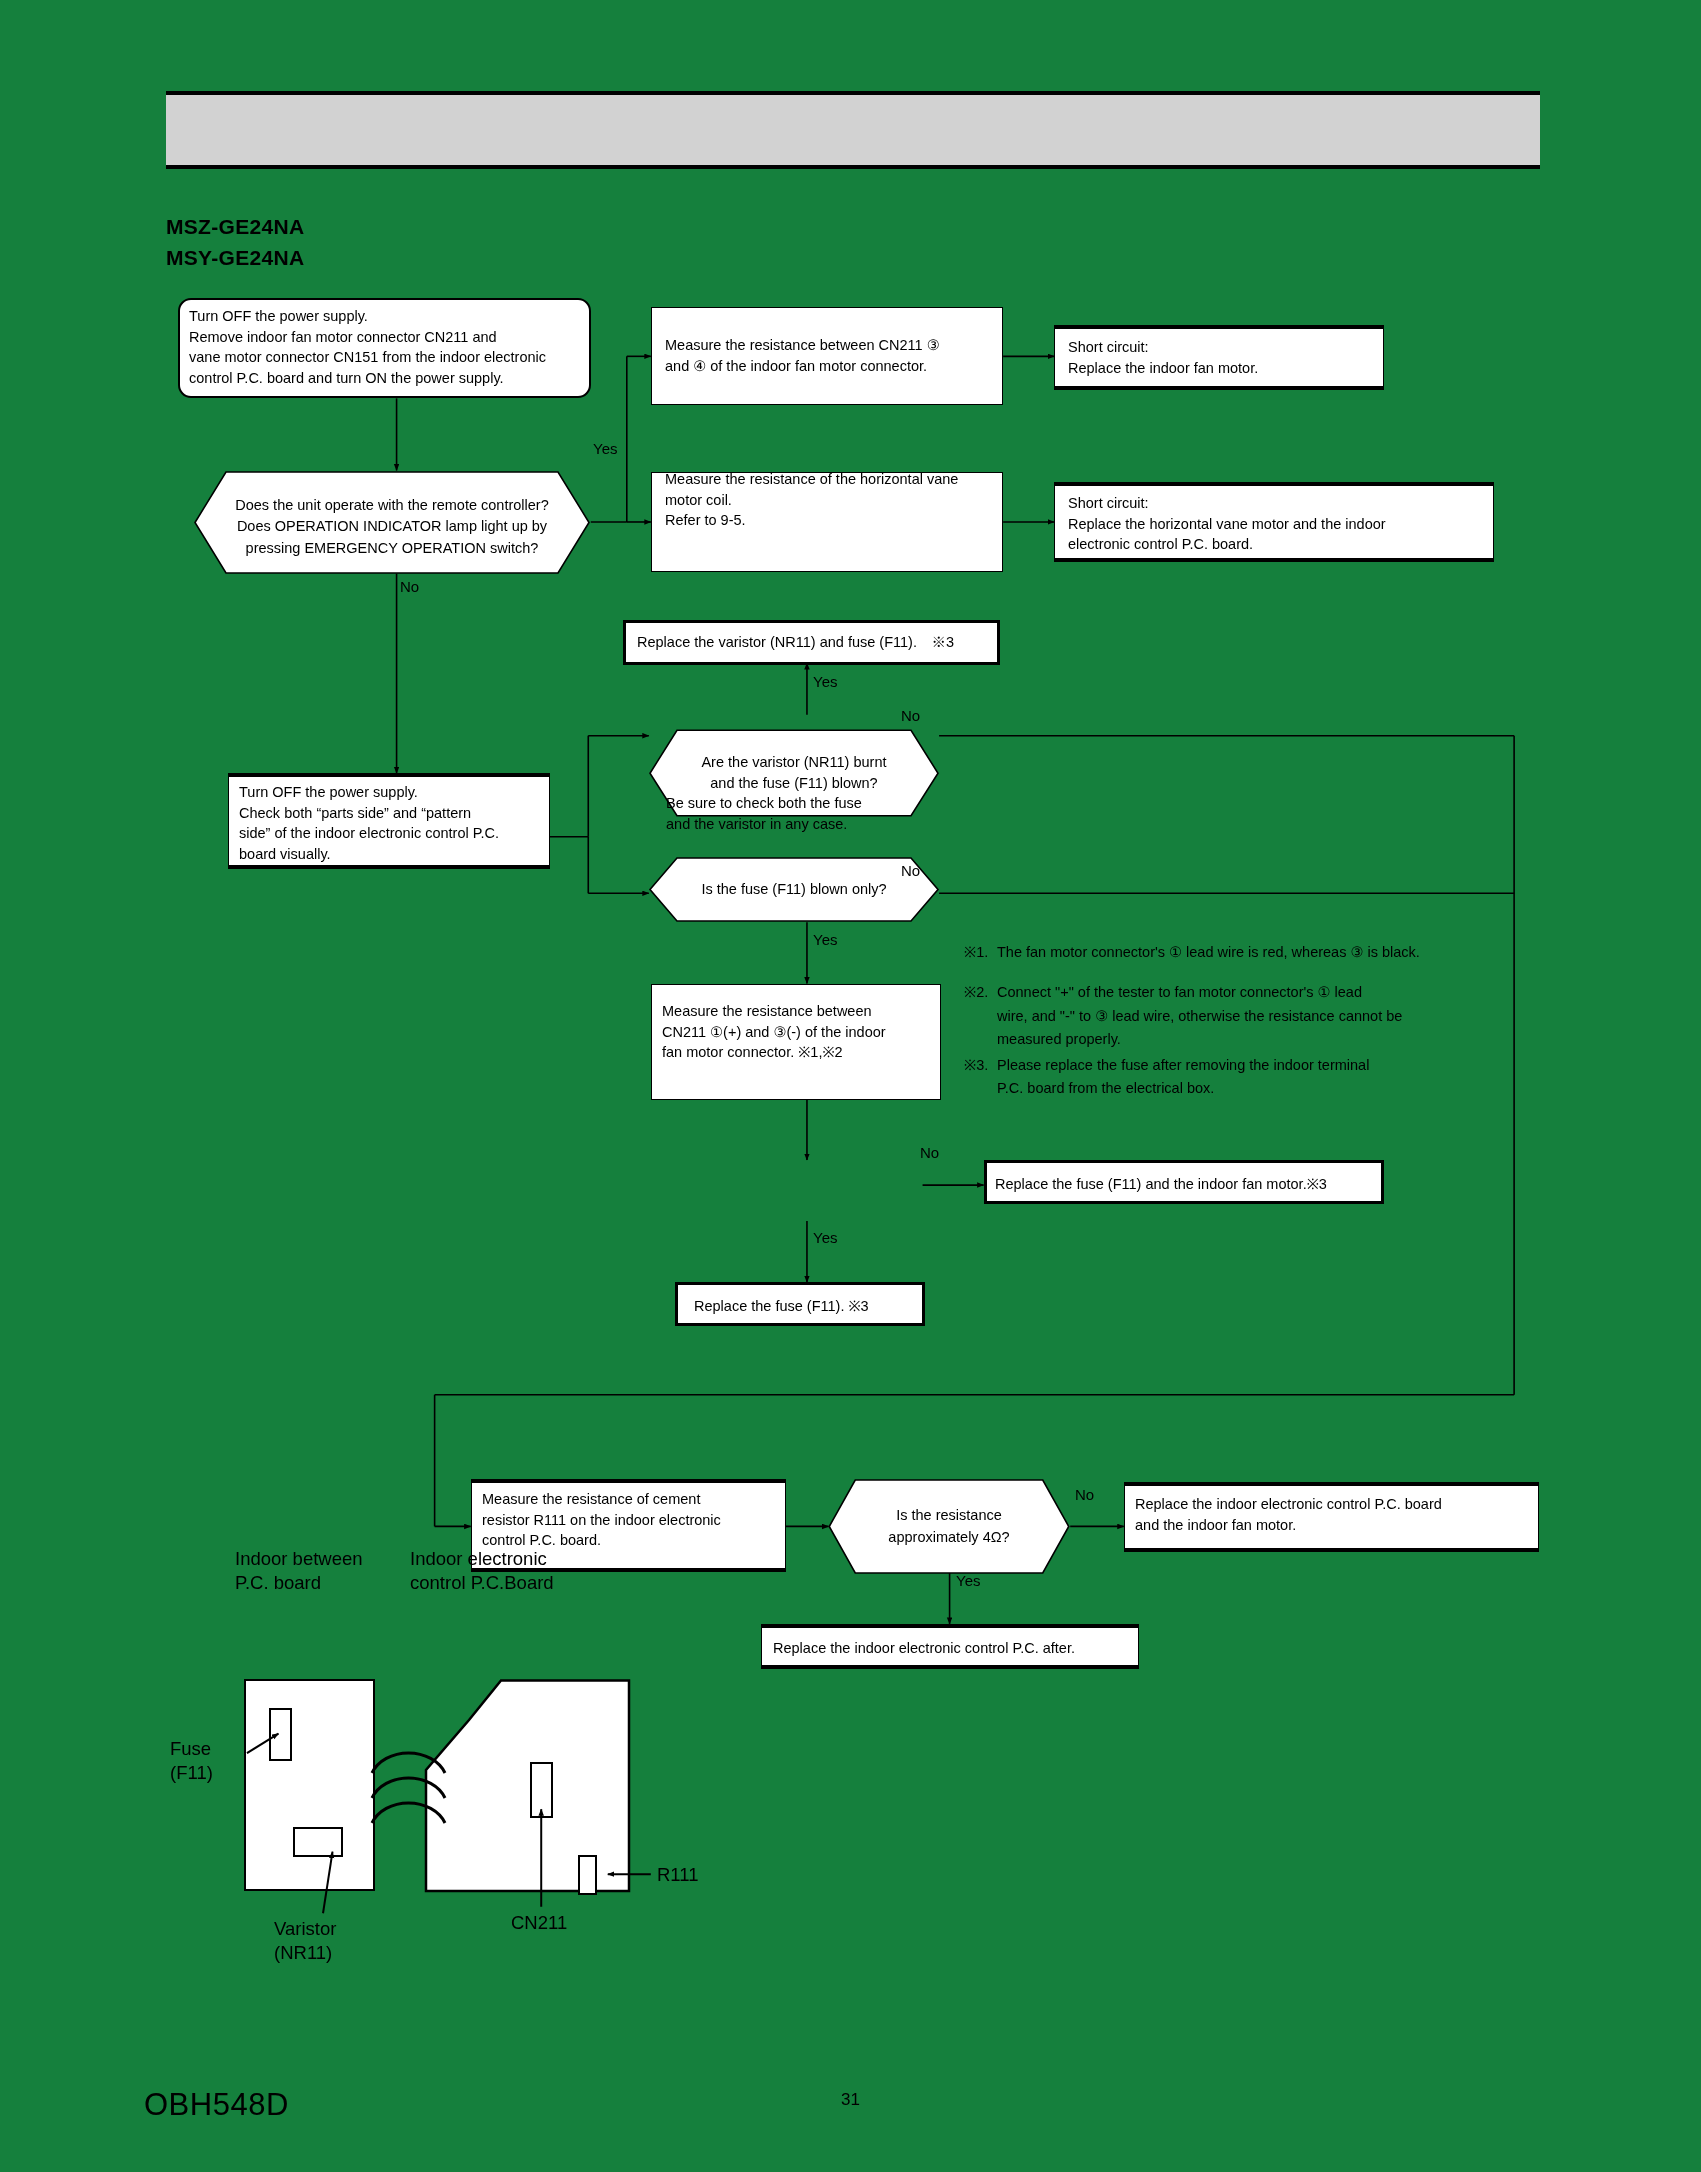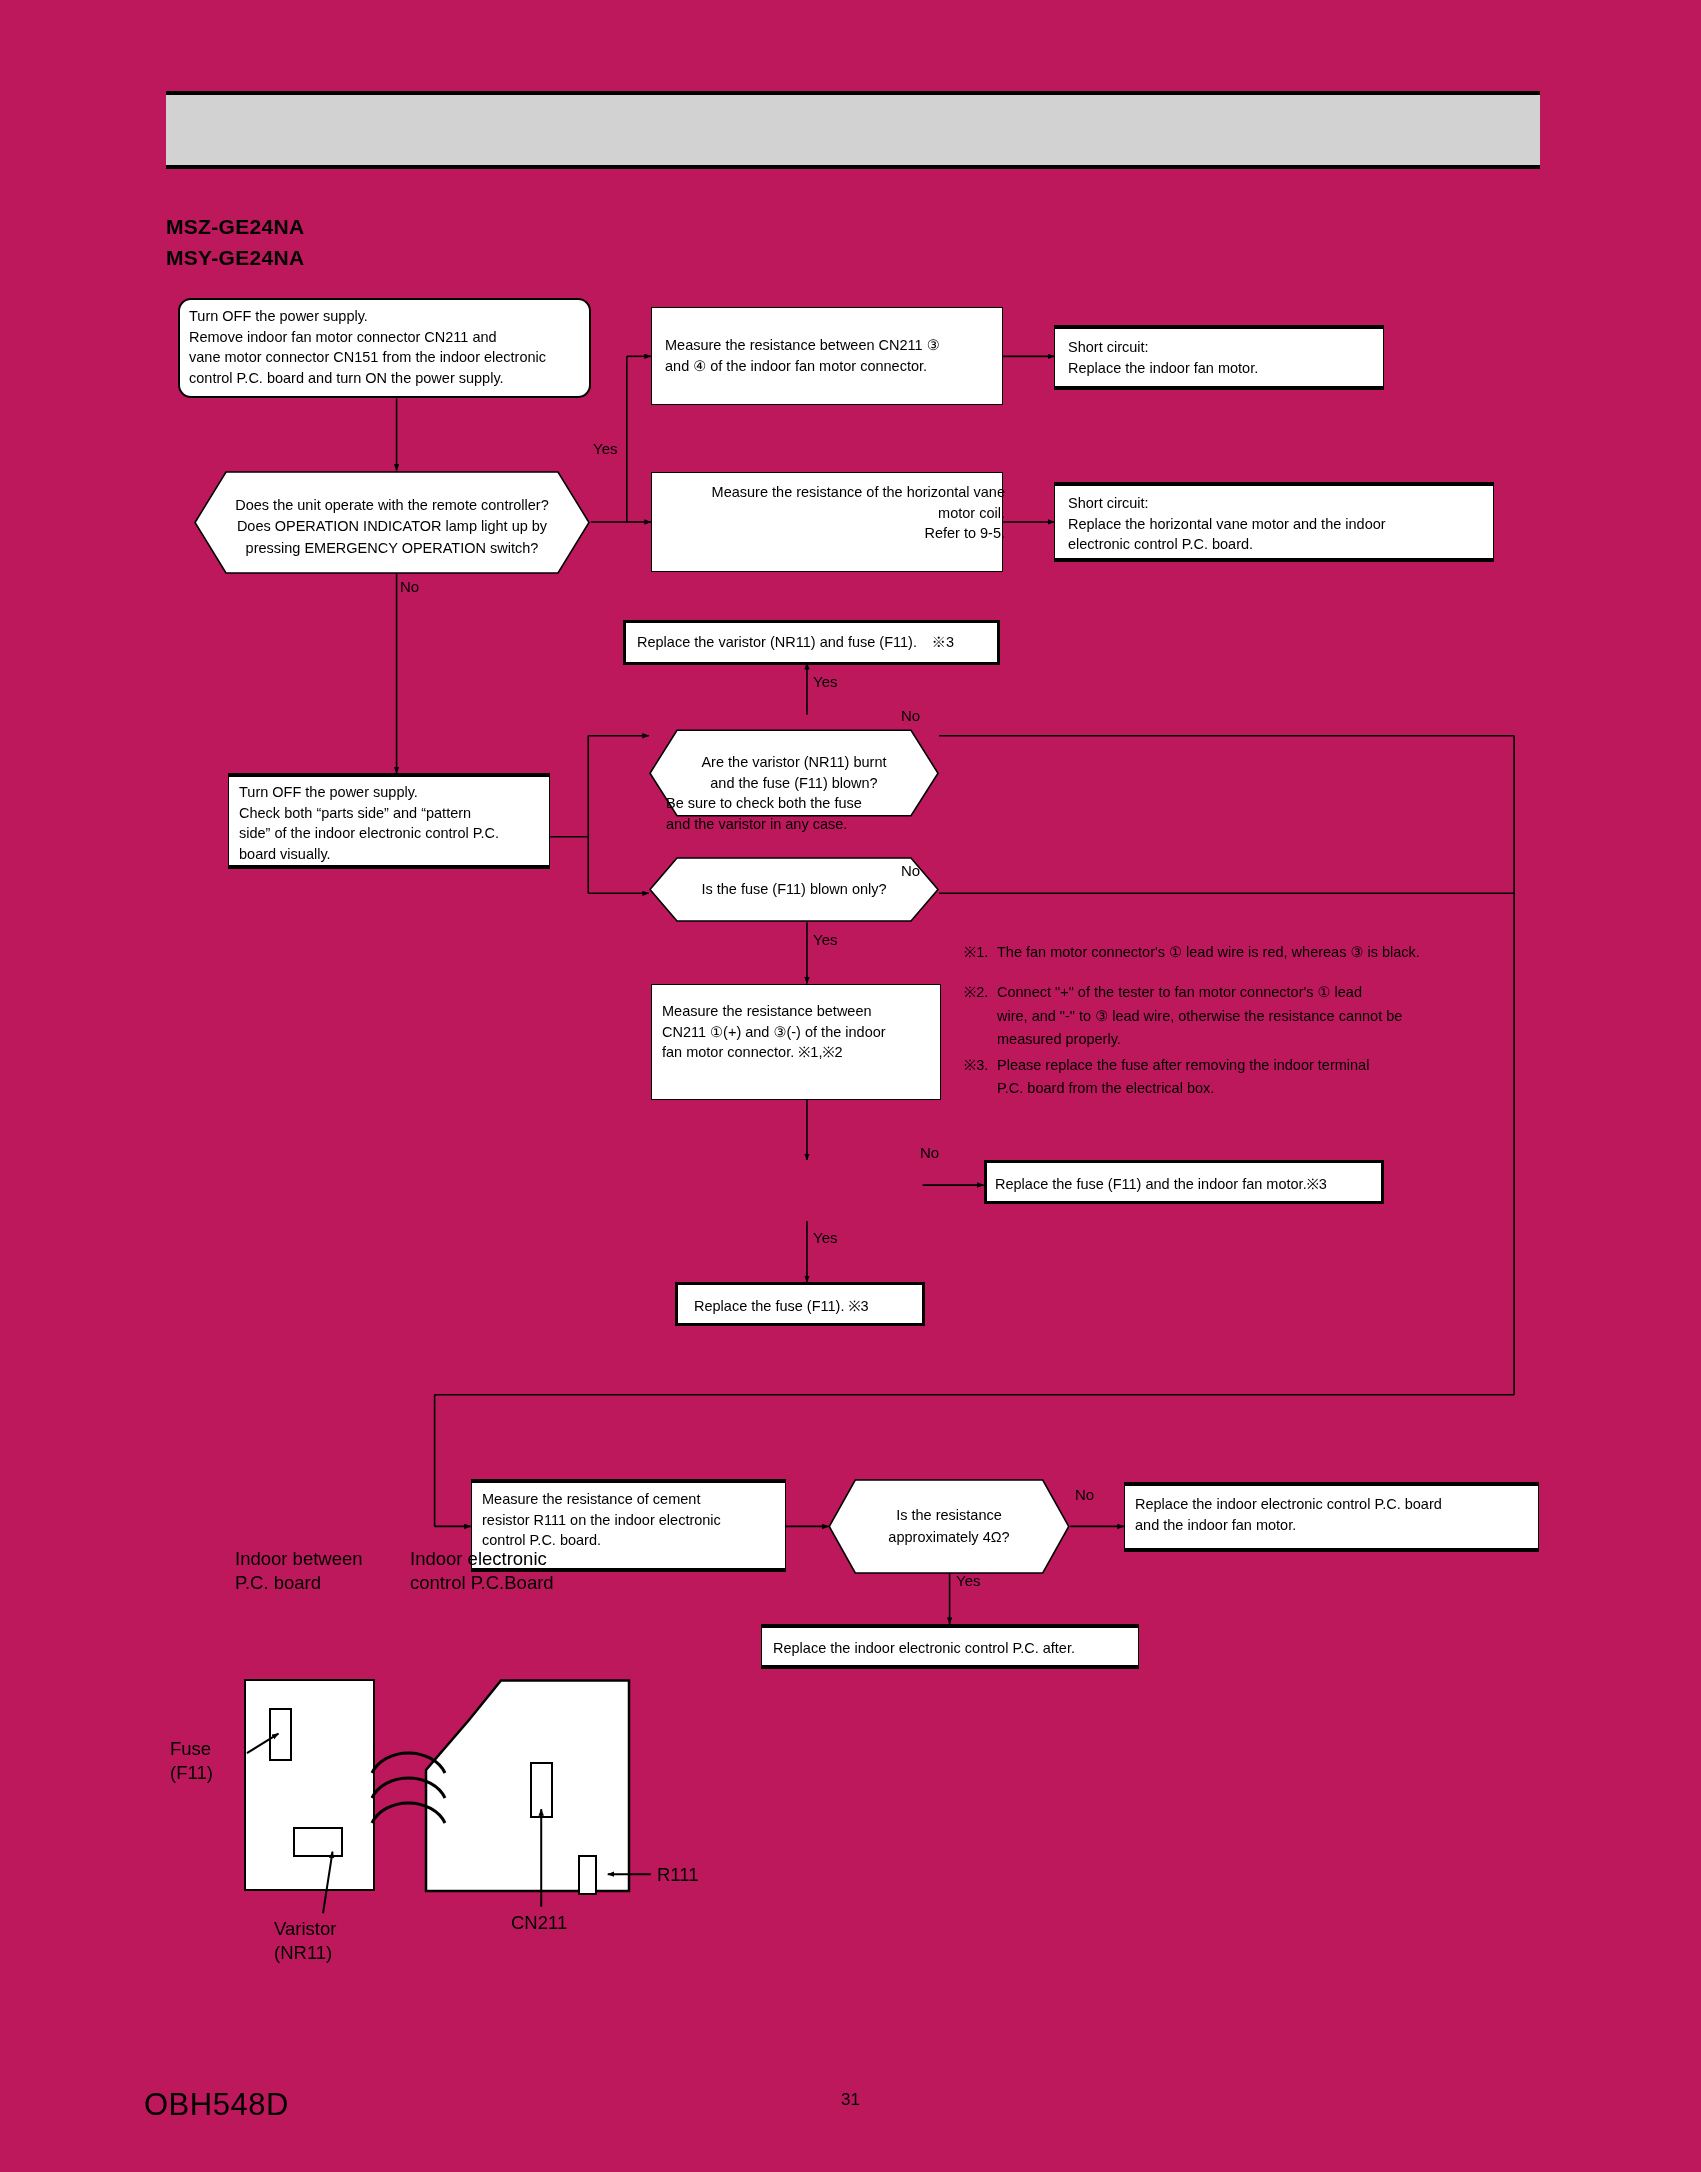--- a/index.html
+++ b/index.html
@@ -1,18 +1,18 @@
 <!DOCTYPE html>
 <html style="font-size:8px"><head>
 <meta charset="utf-8">
 <style>
   html,body{margin:0;padding:0;background:#fff;}
   body{width:1702px;height:2172px;position:relative;
        font-family:"Liberation Sans",sans-serif;color:#000;}
-  #page{position:relative;width:1702px;height:2172px;overflow:hidden;background:#be185d;}
+  #page{position:relative;width:1702px;height:2172px;overflow:hidden;background:#15803d;}
 
   
   .banner{position:absolute;left:166px;top:91px;width:1374px;height:78px;
           background:#d2d2d2;border-top:4.5px solid #000;border-bottom:4.5px solid #000;
           box-sizing:border-box;}
 
   
   .model{position:absolute;font-weight:bold;font-size:21px;letter-spacing:0.3px;
          white-space:nowrap;}
 
@@ -141,21 +141,21 @@
 
   <div class="node rect-thin" style="left:651px;top:307px;width:352px;height:98px;"></div>
   <div class="txt body-txt" style="left:665px;top:335px;width:340px;">Measure the resistance between CN211 ③
 and ④ of the indoor fan motor connector.</div>
 
   <div class="node rect-hv" style="left:1054px;top:325px;width:330px;height:65px;"></div>
   <div class="txt body-txt" style="left:1068px;top:337px;width:320px;">Short circuit:
 Replace the indoor fan motor.</div>
 
   <div class="node rect-thin" style="left:651px;top:472px;width:352px;height:100px;"></div>
-  <div class="txt body-txt" style="left:665px;top:482px;width:340px;text-align:right;">Measure the resistance of the horizontal vane
+  <div class="txt body-txt" style="left:665px;top:469px;width:340px;">Measure the resistance of the horizontal vane
 motor coil.
 Refer to 9-5.</div>
 
   <div class="node rect-hv" style="left:1054px;top:482px;width:440px;height:80px;"></div>
   <div class="txt body-txt" style="left:1068px;top:493px;width:430px;">Short circuit:
 Replace the horizontal vane motor and the indoor
 electronic control P.C. board.</div>
 
   <div class="node rect-bold" style="left:623px;top:620px;width:377px;height:45px;"></div>
   <div class="txt body-txt" style="left:637px;top:632px;width:365px;">Replace the varistor (NR11) and fuse (F11).　※3</div>

